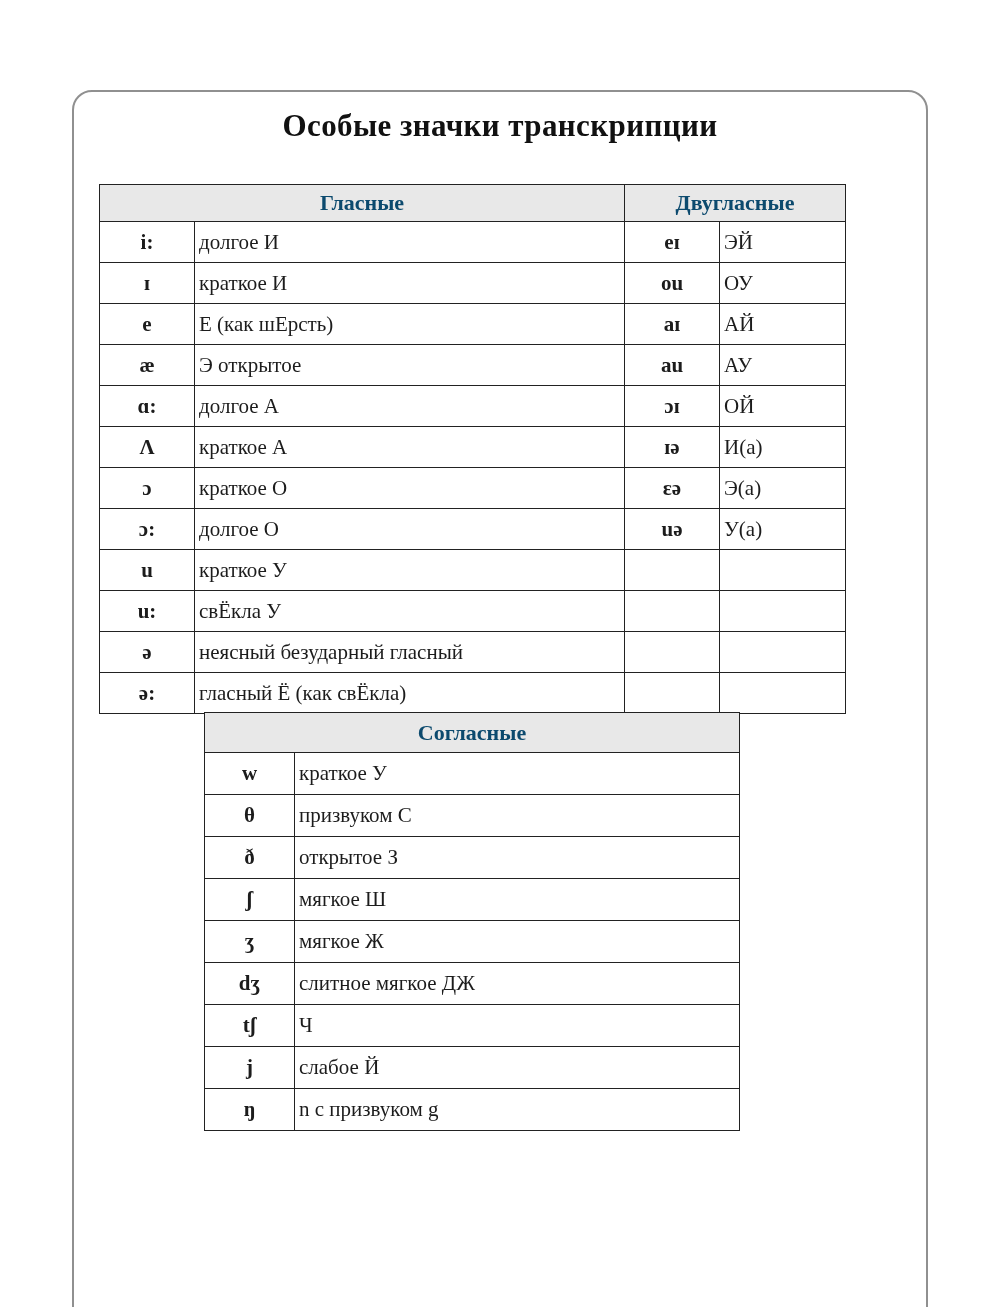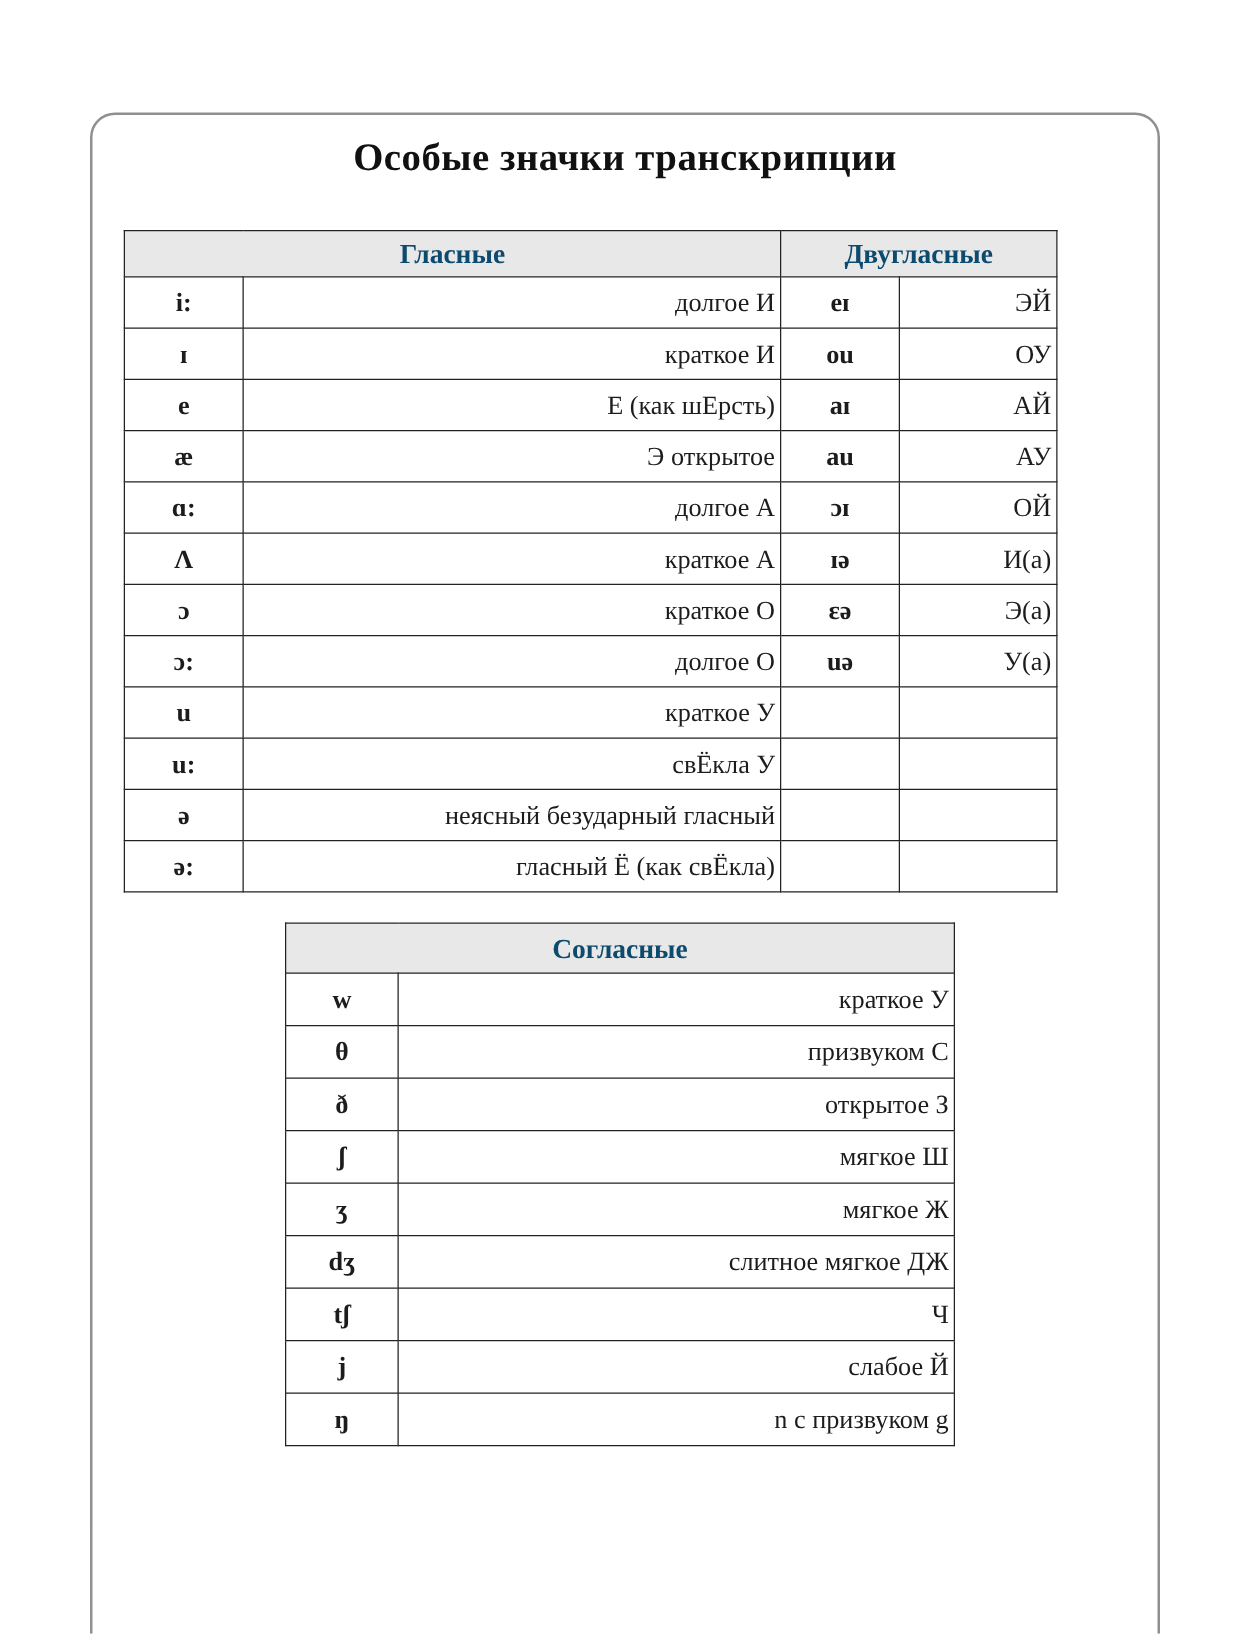--- a/index.html
+++ b/index.html
@@ -54,41 +54,40 @@
     left: 25px;
     top: 92px;
     width: 746px;
   }
   .t1 th { height: 37px; }
   .t1 td { height: 41px; }
   
   .t2 {
     position: absolute;
     left: 130px;
-    top: 646px;
+    top: 620px;
     width: 535px;
-    margin-left: 24px;
   }
   .t2 th { height: 40px; }
   .t2 td { height: 42px; }
   th.hdr {
     background: #e8e8e8;
     font-size: 22px;
     font-weight: bold;
     text-align: center;
     color: #0c4a6e;
   }
   td.sym {
     font-weight: bold;
     font-size: 21px;
     text-align: center;
   }
   td.desc {
     font-size: 21px;
-    text-align: right;
+    text-align: left;
   }
 </style>
 </head>
 <body>
 
 <div class="stage">
   <div class="card">
 
     <div class="title">Особые значки транскрипции</div>
 

